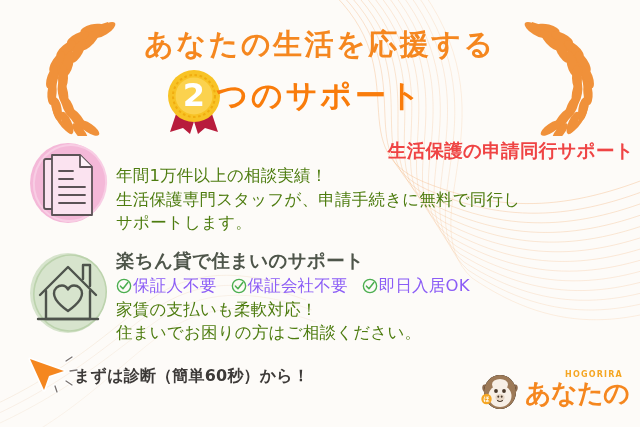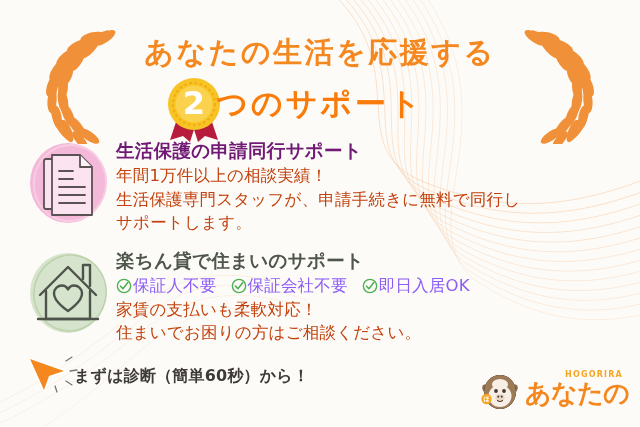--- a/index.html
+++ b/index.html
@@ -21,21 +21,21 @@
   .bg-swirl {
     position: absolute;
     inset: 0;
     pointer-events: none;
     z-index: 0;
   }
 
   
   .header {
     position: absolute;
-    left: 0; top: 16px;
+    left: 0; top: 8px;
     width: 640px;
     height: 128px;
     z-index: 2;
   }
   .laurel {
     position: absolute;
     top: 8px;
     width: 96px;
     height: 120px;
   }
@@ -112,25 +112,25 @@
     right: 6px;
   }
   .row-title {
     font-size: 18.5px;
     font-weight: 700;
     letter-spacing: 0.3px;
     line-height: 1.25;
     margin: 6px 0 2px 0;
     white-space: nowrap;
   }
-  .row-title.pinkish { color: #701a75; }
+  .row-title.pinkish { color: #ef4444; text-align: right; }
   .row-title.greenish { color: #4e554a; }
   .row-body {
     font-size: 16.5px;
-    color: #c2410c;
+    color: #4d7c0f;
     line-height: 1.42;
     letter-spacing: 0.2px;
     white-space: nowrap;
   }
   .checks-line {
     display: flex;
     align-items: center;
     gap: 7px;
     font-size: 16.5px;
     color: #8b5cf6;

